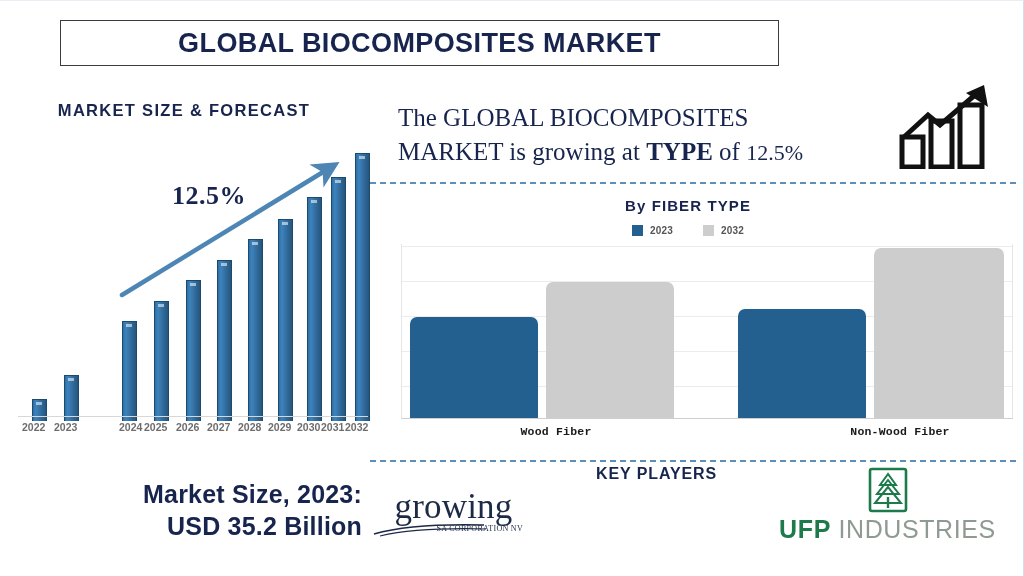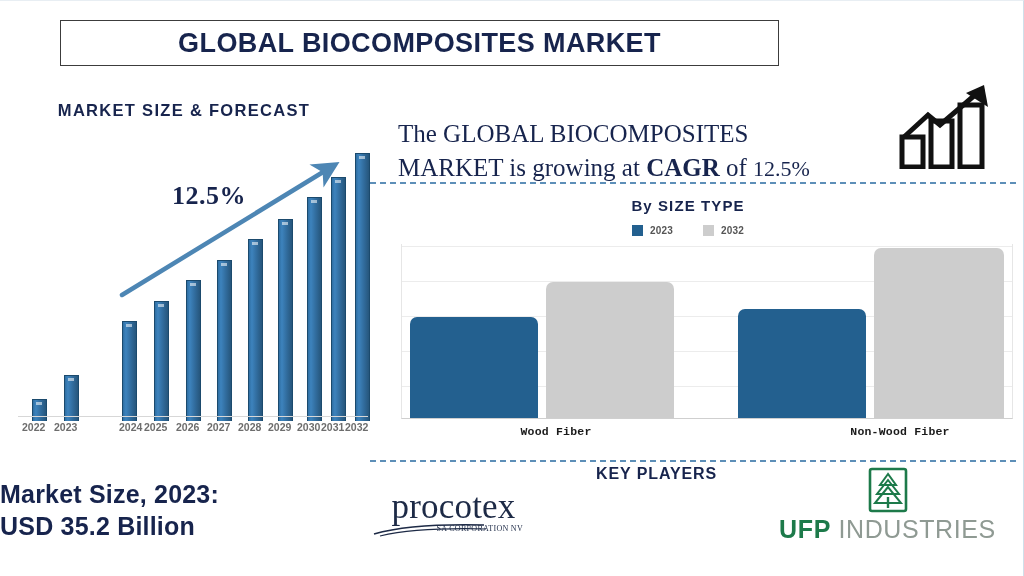--- a/index.html
+++ b/index.html
@@ -136,41 +136,41 @@
     color: #6d6d6d;
     font-family: "Liberation Sans", sans-serif;
   }
 
   
   #market-size {
     position: absolute;
     left: 0;
     top: 478px;
     width: 362px;
-    text-align: left;
+    text-align: right;
     font-size: 25px;
     font-weight: bold;
     line-height: 1.27;
     color: #17244d;
     letter-spacing: 0.2px;
   }
 
   
   #right-panel {
     position: absolute;
     left: 368px;
     top: 0;
     width: 656px;
     height: 576px;
   }
 
   #headline {
     position: absolute;
     left: 30px;
-    top: 116px;
+    top: 100px;
     width: 520px;
     font-family: "Liberation Serif", serif;
     font-size: 25px;
     line-height: 1.35;
     color: #17244d;
   }
   #headline .ln { display: block; white-space: nowrap; }
   #headline .bold { font-weight: bold; }
   #headline .small { font-size: 22px; }
 
@@ -409,34 +409,34 @@
 
   <div id="market-size">
     <div>Market Size, 2023:</div>
     <div>USD 35.2 Billion</div>
   </div>
 
   <div id="right-panel">
 
     <div id="headline">
       <span class="ln">The GLOBAL  BIOCOMPOSITES</span>
-      <span class="ln"><span>MARKET is growing at </span><span class="bold">CAGR</span><span> of </span><span class="small">12.5%</span></span>
+      <span class="ln"><span>MARKET is growing at </span><span class="bold">TYPE</span><span> of </span><span class="small">12.5%</span></span>
     </div>
 
     <svg id="headline-icon" viewBox="0 0 100 86">
       <rect x="4" y="54" width="21" height="30" fill="none" stroke="#111" stroke-width="5"></rect>
       <rect x="33" y="38" width="21" height="46" fill="none" stroke="#111" stroke-width="5"></rect>
       <rect x="62" y="22" width="22" height="62" fill="none" stroke="#111" stroke-width="5"></rect>
       <polyline points="6,54 30,32 42,42 84,6" fill="none" stroke="#111" stroke-width="5" stroke-linejoin="miter" stroke-linecap="butt"></polyline>
       <polygon points="86,2 90,24 68,10" fill="#111"></polygon>
     </svg>
 
     <div class="dashed-divider" id="divider-top"></div>
 
-    <div id="fiber-heading">By SIZE TYPE</div>
+    <div id="fiber-heading">By FIBER TYPE</div>
 
     <div id="fiber-legend">
       <span class="legend-entry">
         <span class="legend-swatch" style="background:#23608f;"></span>
         <span class="legend-label">2023</span>
       </span>
       <span class="legend-entry">
         <span class="legend-swatch" style="background:#cdcdcd;"></span>
         <span class="legend-label">2032</span>
       </span>
@@ -463,21 +463,21 @@
       <span class="cat-label" style="left:76px; width:128px;">Wood Fiber</span>
       <span class="cat-label" style="left:404px; width:160px;">Non-Wood Fiber</span>
     </div>
 
     <div class="dashed-divider" id="divider-bottom"></div>
   </div>
 
   <div id="key-players-label">KEY PLAYERS</div>
 
   <div id="logo-procotex">
-    <div id="procotex-word">procotex</div>
+    <div id="procotex-word">growing</div>
     <div id="procotex-sub">SA CORPORATION NV</div>
     <svg id="procotex-swoosh" viewBox="0 0 120 14">
       <path d="M2,11 C30,3 70,1 112,2" fill="none" stroke="#1d2a46" stroke-width="1.6"></path>
       <path d="M8,13 C34,7 74,5 114,6" fill="none" stroke="#1d2a46" stroke-width="1.2"></path>
     </svg>
   </div>
 
 
   <div id="logo-ufp">
     <svg id="ufp-mark" viewBox="0 0 44 46">

